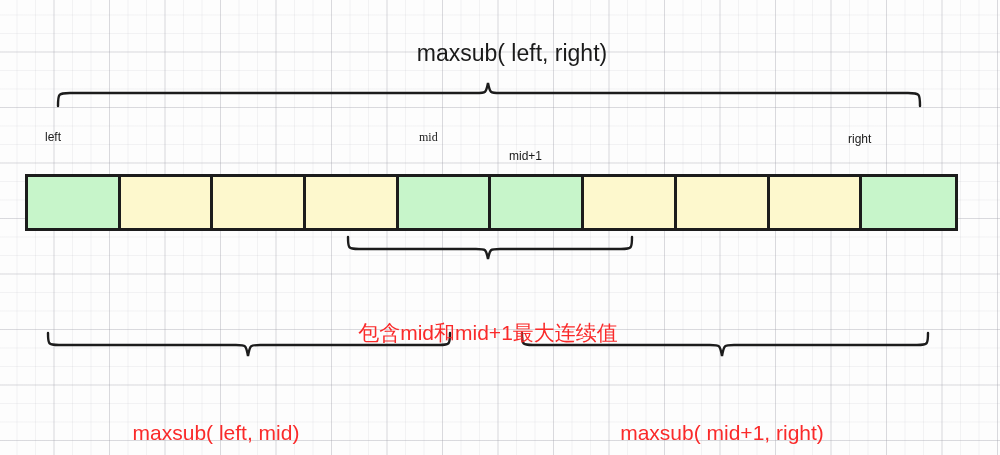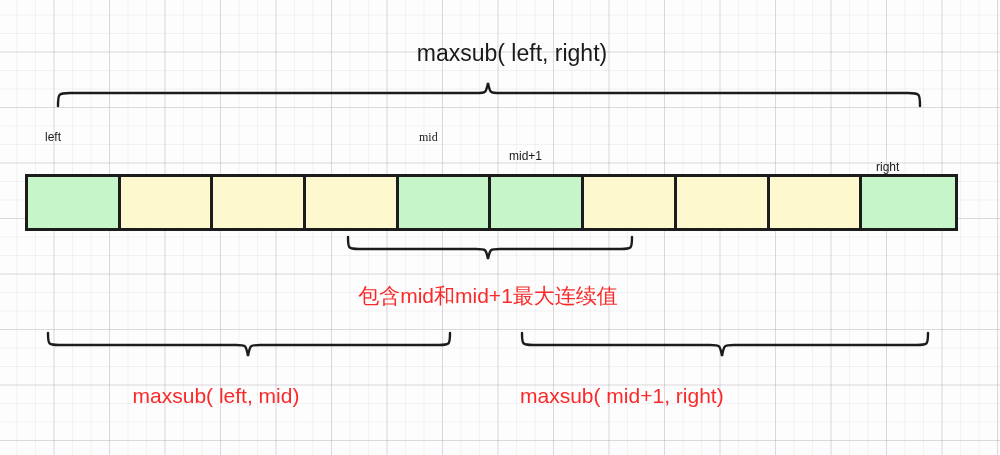--- a/index.html
+++ b/index.html
@@ -43,31 +43,32 @@
     width: 1000px;
     text-align: center;
   }
   .lbl-small {
     font-size: 12px;
     color: #1a1a1a;
   }
   .lbl-left   { left: 45px;  top: 131px; }
   .lbl-mid    { left: 419px; top: 131px; font-family: Liberation Serif, serif; }
   .lbl-midp1  { left: 509px; top: 131px; margin-top: 19px; }
-  .lbl-right  { left: 876px; top: 133px; margin-top: 28px; }
+  .lbl-right  { left: 848px; top: 133px; }
   .lbl-red {
     color: #fa2a2a;
     font-size: 21px;
     font-weight: 500;
+    margin-top: 37px;
   }
   .lbl-mid-red {
     left: 0; top: 285px; width: 976px; text-align: center;
   }
   .lbl-bl-red { left: 0;   top: 385px; width: 432px; text-align: center; }
-  .lbl-br-red { left: 520px; top: 385px; width: 404px; text-align: left; }
+  .lbl-br-red { left: 520px; top: 385px; width: 404px; text-align: center; }
 
   
   #array {
     position: absolute;
     left: 25px;
     top: 174px;
     height: 57px;
     display: flex;
     border: 3px solid #1c1c1c;
     box-sizing: border-box;

